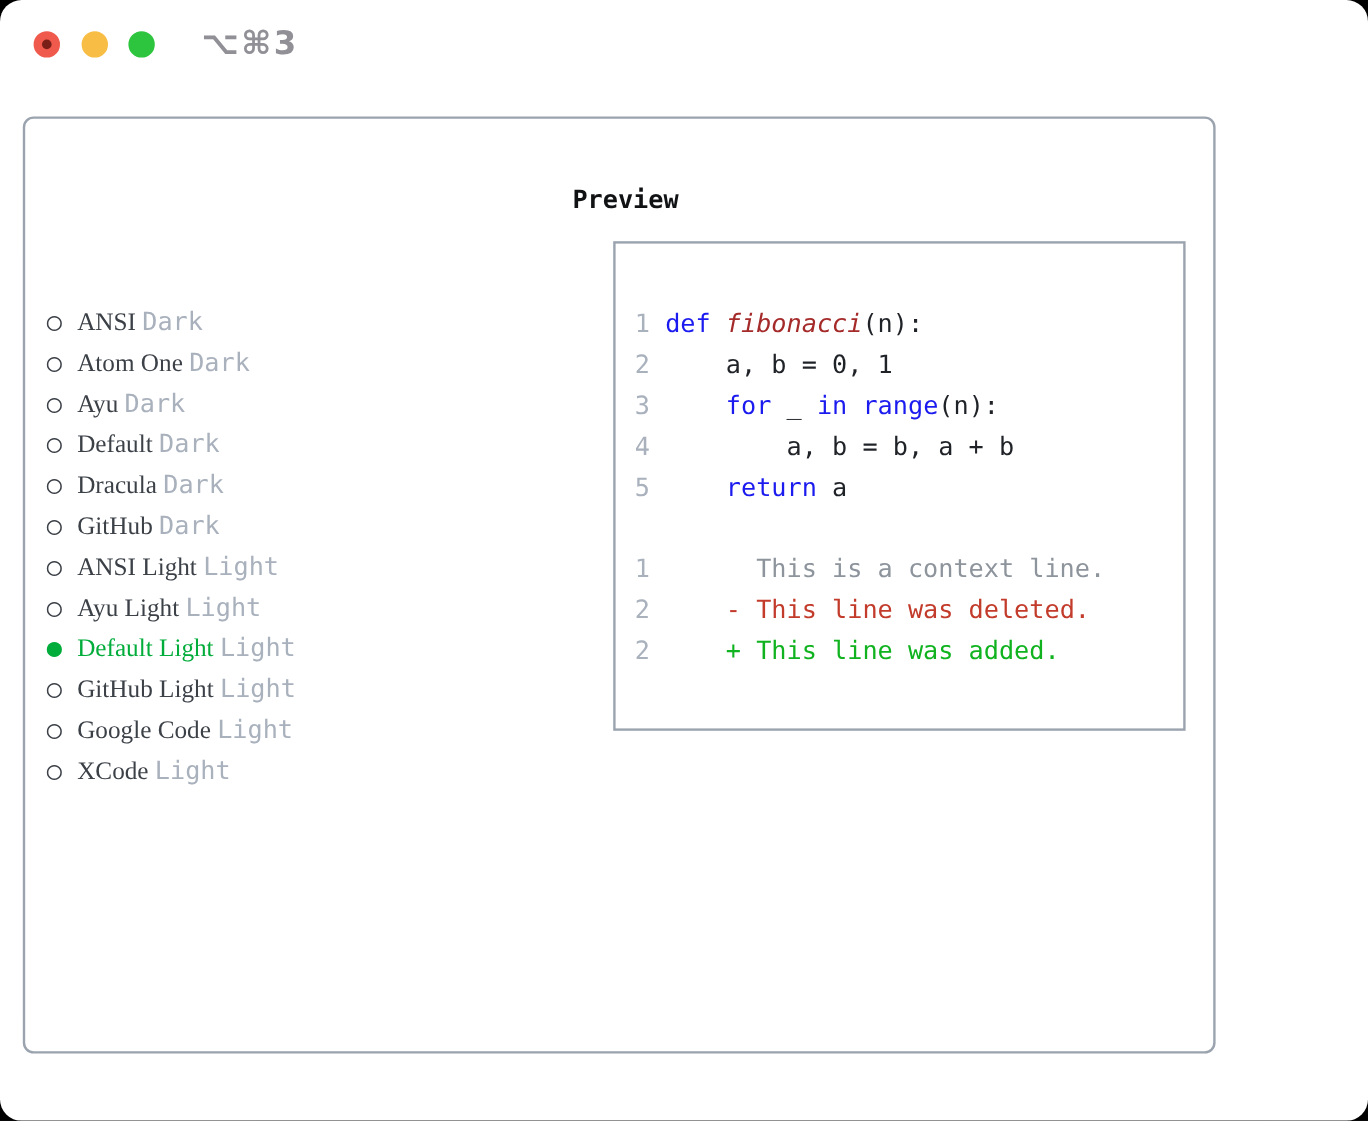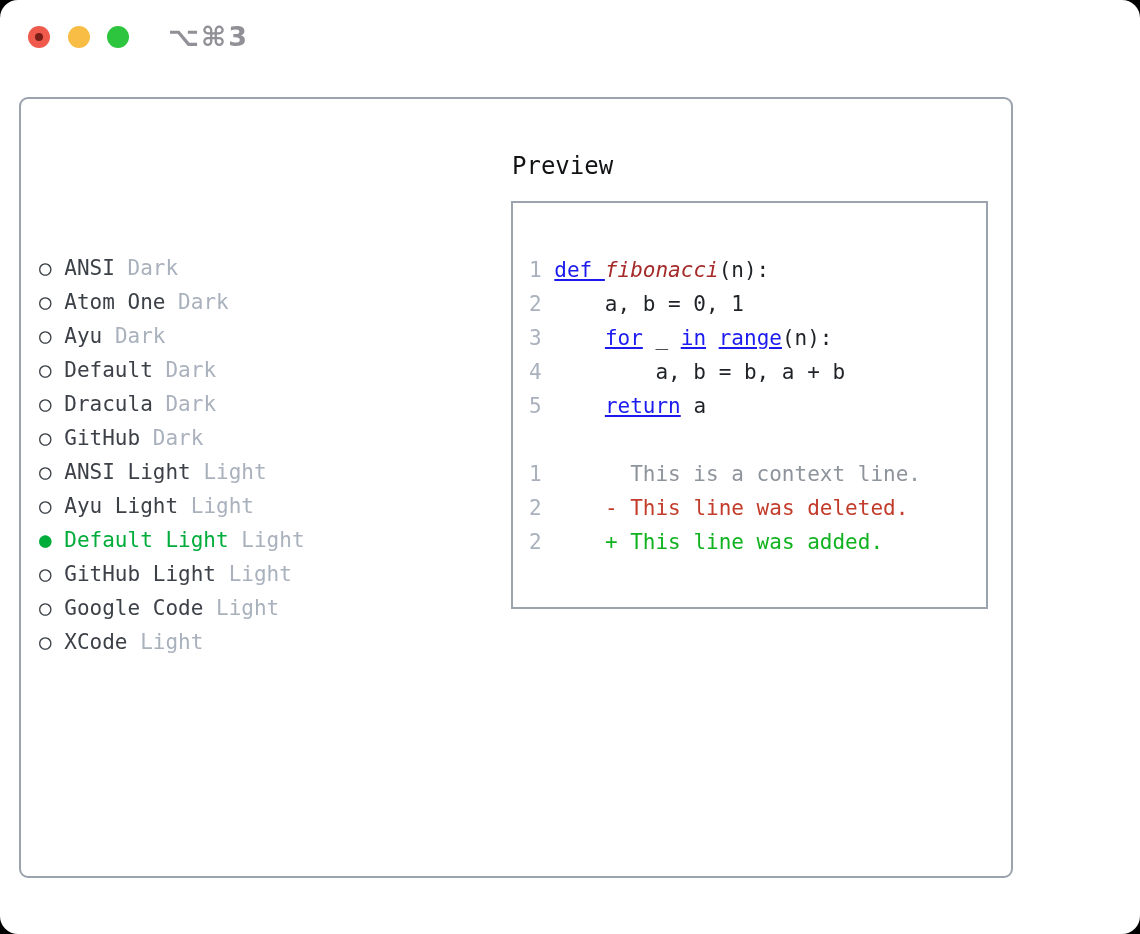--- a/index.html
+++ b/index.html
@@ -35,40 +35,40 @@
 
   .menu {
     position: absolute; left: 18px; top: 50px;
     font-size: 21px; line-height: 34px; white-space: pre; color: var(--list-text);
   }
   .menu-row { height: 34px; }
   .spacer { height: 34px; }
   .hdr { font-weight: bold; color: var(--header-text); }
   .marker { color: var(--list-text); }
   .marker.sel { color: var(--accent-green); }
-  .name { color: var(--list-text); }
+  .name { color: var(--list-text); font-family: Liberation Serif, serif; }
   .name.sel { color: var(--accent-green); }
   .variant { color: var(--muted-gray); }
 
   
   .preview-title {
-    position: absolute; left: 491px; top: 50px; height: 34px; line-height: 34px;
-    font-size: 24px; font-weight: normal; color: var(--header-text);
+    position: absolute; left: 456px; top: 50px; height: 34px; line-height: 34px;
+    font-size: 21px; font-weight: bold; color: var(--header-text);
   }
   .preview-box {
     position: absolute; left: 490px; top: 102px; width: 477px; height: 408px;
     border: 2px solid var(--border-gray); background: #fff;
   }
   .code {
     position: absolute; left: 16px; top: 50px;
     font-size: 21px; line-height: 34px; white-space: pre; color: var(--code-text);
   }
   .code-row { height: 34px; }
   .ln  { color: var(--muted-gray); }
-  .kw  { color: var(--keyword-blue); text-decoration: underline; }
+  .kw  { color: var(--keyword-blue); }
   .fn  { color: var(--function-red); font-style: italic; }
   .tx  { color: var(--code-text); }
   .ctx { color: var(--context-gray); text-align: right; }
   .del { color: var(--deleted-red); text-align: right; }
   .add { color: var(--added-green); }
 </style>
 </head>
 <body>
 
 <div class="window">

